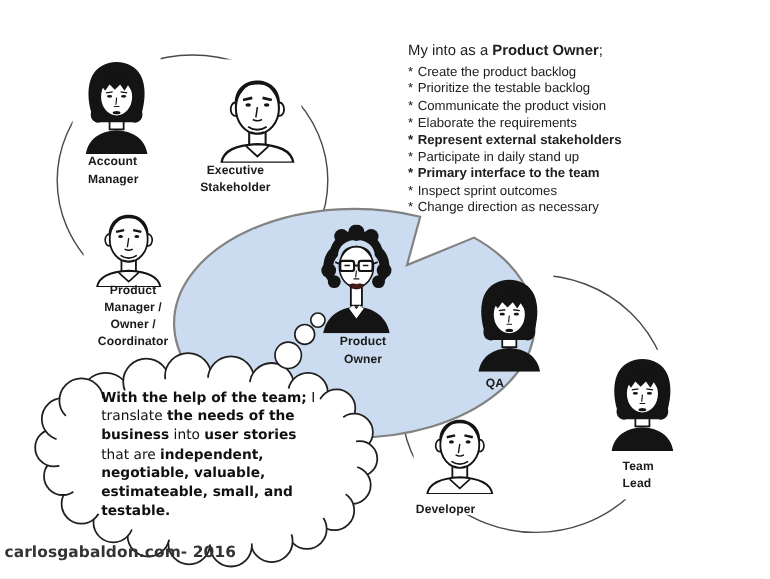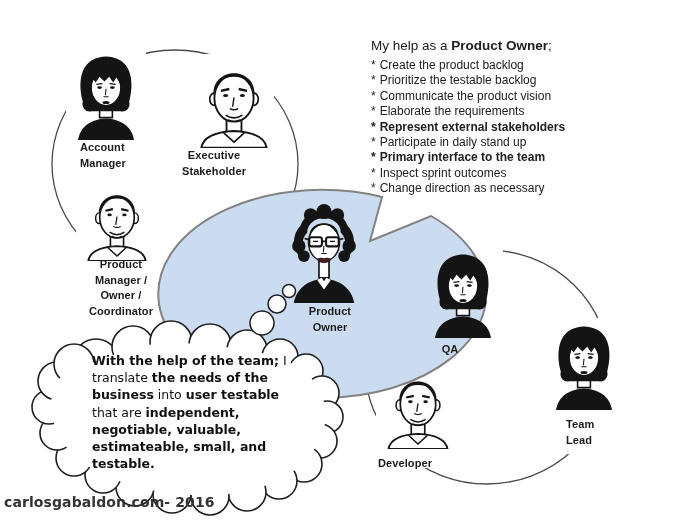--- a/index.html
+++ b/index.html
@@ -168,34 +168,34 @@
 Coordinator</div>
   <div class="plabel center" style="left:300px;top:304px;width:60px;">Product
 Owner</div>
   <div class="plabel center" style="left:432px;top:342px;width:36px;">QA</div>
   <div class="plabel" style="left:566px;top:417px;">Team
 Lead</div>
   <div class="plabel" style="left:378px;top:456px;">Developer</div>
 
   <div class="sb-text">
     <div class="sb-title">
-      <span>My help as a </span><b>Product Owner</b><span>;</span>
+      <span>My into as a </span><b>Product Owner</b><span>;</span>
     </div>
     <ul class="sb-list">
       <li><span class="bullet">*</span><span>Create the product backlog</span></li>
       <li><span class="bullet">*</span><span>Prioritize the testable backlog</span></li>
       <li><span class="bullet">*</span><span>Communicate the product vision</span></li>
       <li><span class="bullet">*</span><span>Elaborate the requirements</span></li>
       <li class="bold"><span class="bullet">*</span><span>Represent external stakeholders</span></li>
       <li><span class="bullet">*</span><span>Participate in daily stand up</span></li>
       <li class="bold"><span class="bullet">*</span><span>Primary interface to the team</span></li>
       <li><span class="bullet">*</span><span>Inspect sprint outcomes</span></li>
       <li><span class="bullet">*</span><span>Change direction as necessary</span></li>
     </ul>
   </div>
 
   <div class="th-text">
-    <span class="seg-b">With the help of the team;</span><span class="seg-r"> I translate </span><span class="seg-b">the needs of the business</span><span class="seg-r"> into </span><span class="seg-b">user testable</span><span class="seg-r"> that are </span><span class="seg-b">independent, negotiable, valuable, estimateable, small, and testable.</span>
+    <span class="seg-b">With the help of the team;</span><span class="seg-r"> I translate </span><span class="seg-b">the needs of the business</span><span class="seg-r"> into </span><span class="seg-b">user stories</span><span class="seg-r"> that are </span><span class="seg-b">independent, negotiable, valuable, estimateable, small, and testable.</span>
   </div>
 
   <div class="credit">carlosgabaldon.com- 2016</div>
 
 </div>
 
 </body></html>

